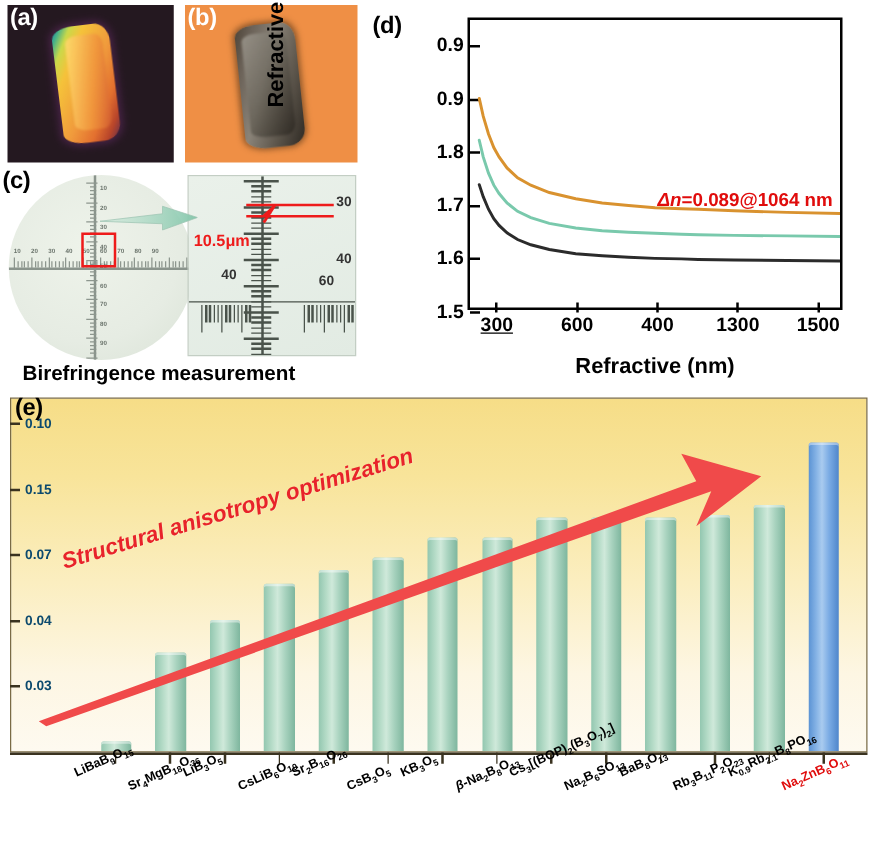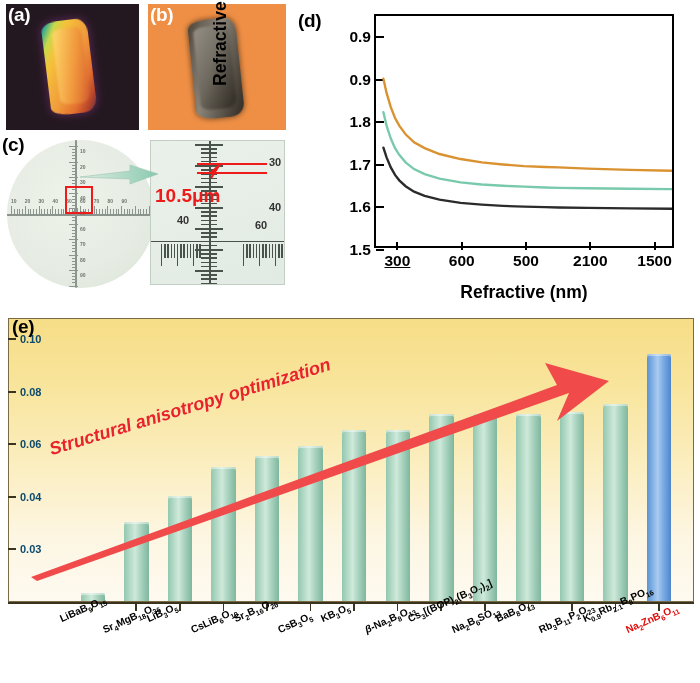--- a/index.html
+++ b/index.html
@@ -113,21 +113,21 @@
   }
   #zoom-panel .zt { position: absolute; background: #4a534b; }
   .znum { position: absolute; font-size: 11px; font-weight: bold; color: #333; }
   .redline {
     position: absolute; height: 2.2px; background: #ee1b1b; z-index: 8;
   }
   #arrow-red {
     position: absolute; left: 54px; top: 21px; width: 18px; height: 20px; z-index: 9;
   }
   #meas-label {
-    position: absolute; left: 4px; top: 44px; font-size: 19px; font-weight: bold;
+    position: absolute; left: 4px; top: 44px; font-size: 13px; font-weight: bold;
     color: #ee1b1b; z-index: 9; white-space: nowrap; text-align: center;
   }
   #green-arrow { position: absolute; left: 80px; top: 28px; width: 78px; height: 26px; z-index: 7; }
   #c-caption {
     position: absolute; left: 18px; top: 156px;
     font-size: 16.5px; font-weight: bold; color: #000;
   }
 
   
   #panel-d { left: 294px; top: 2px; width: 406px; height: 310px; }
@@ -449,20 +449,21 @@
       <path d="M15,1 L7,17 L10,10 L3,12 Z" fill="#ee1b1b"></path>
       <line x1="6" y1="16" x2="15" y2="2" stroke="#ee1b1b" stroke-width="2.2"></line>
     </svg>
     <div id="meas-label">10.5μm</div>
     <div class="znum" style="left:118px; top:15px;">30</div>
     <div class="znum" style="left:118px; top:60px;">40</div>
     <div class="znum" style="left:26px; top:73px;">40</div>
     <div class="znum" style="left:104px; top:78px;">60</div>
   </div>
 
+  <div id="c-caption">Birefringence measurement</div>
 </div>
 
 <div class="fig" id="panel-d">
   <div class="plabel" style="left:4px; top:8px;">(d)</div>
 
   <div id="d-ylabel">Refractive Index</div>
 
   <div id="d-plot">
     <div id="d-yticks">
         <div class="dytick" style="top: 234px;">1.5</div>
@@ -476,32 +477,33 @@
         <div class="dytick" style="top: 63.8182px;">0.9</div>
         <div class="dytickmark" style="top: 62.8182px; left: 0px; width: 8px;"></div>
         <div class="dytick" style="top: 21.2727px;">0.9</div>
         <div class="dytickmark" style="top: 20.2727px; left: 0px; width: 8px;"></div>
       </div>
     <div id="d-xticks">
         <div class="dxtick" style="left: 21.4286px; text-decoration: underline;">300</div>
         <div class="dxtickmark" style="left: 20.4286px; top: 226px; height: 8px;"></div>
         <div class="dxtick" style="left: 85.7143px;">600</div>
         <div class="dxtickmark" style="left: 84.7143px; top: 226px; height: 8px;"></div>
-        <div class="dxtick" style="left: 150px;">500</div>
+        <div class="dxtick" style="left: 150px;">400</div>
         <div class="dxtickmark" style="left: 149px; top: 226px; height: 8px;"></div>
-        <div class="dxtick" style="left: 214.286px;">2100</div>
+        <div class="dxtick" style="left: 214.286px;">1300</div>
         <div class="dxtickmark" style="left: 213.286px; top: 226px; height: 8px;"></div>
         <div class="dxtick" style="left: 278.571px;">1500</div>
         <div class="dxtickmark" style="left: 277.571px; top: 226px; height: 8px;"></div>
       </div>
     <svg id="d-curves" viewBox="0 0 300 234" preserveAspectRatio="none" style="position:absolute; left:0; top:0; width:100%; height:100%;">
         <path d="M7.50,134.02 L10.71,143.80 L15.00,154.01 L19.29,161.67 L23.57,167.20 L30.00,173.16 L38.57,178.69 L49.29,182.95 L64.29,186.77 L85.71,190.18 L107.14,191.88 L128.57,193.16 L150.00,194.01 L171.43,194.43 L185.14,194.86 L214.29,195.28 L257.14,195.71 L300.00,196.13 " fill="none" stroke="#2b2b2b" stroke-width="2.4" stroke-linecap="round"></path>
         <path d="M7.50,97.85 L10.71,111.47 L15.00,124.66 L19.29,134.44 L23.57,141.25 L30.00,148.91 L38.57,155.72 L49.29,160.82 L64.29,165.50 L85.71,169.33 L107.14,171.46 L128.57,172.73 L150.00,173.59 L171.43,174.44 L185.14,174.86 L214.29,175.29 L257.14,175.71 L300.00,176.14 " fill="none" stroke="#79c9ac" stroke-width="2.4" stroke-linecap="round"></path>
         <path d="M7.50,63.82 L10.71,78.28 L15.00,92.75 L19.29,103.81 L23.57,111.47 L30.00,120.40 L38.57,128.49 L49.29,134.44 L64.29,140.40 L85.71,145.51 L107.14,148.91 L128.57,151.04 L150.00,152.74 L171.43,153.59 L185.14,154.01 L214.29,155.29 L257.14,156.57 L300.00,157.42 " fill="none" stroke="#d9922f" stroke-width="2.4" stroke-linecap="round"></path>
       </svg>
+    <div id="d-annot" style="color: rgb(224, 12, 12);"><i>Δn</i>=0.089@1064 nm</div>
   </div>
 
   <div id="d-xlabel">Refractive (nm)</div>
 </div>
 
 <div class="fig" id="panel-e">
   <div class="plabel" style="left:8px; top:2px; z-index:50;">(e)</div>
 
   <div id="e-bg">
     <div id="bars-area">
@@ -525,23 +527,23 @@
     </svg>
     <div id="struct-text" style="color: rgb(232, 35, 42);">Structural anisotropy optimization</div>
   </div>
 
   <div id="e-yticks">
       <div class="ytickmark-e" style="left: 4px; top: 235.407px;"></div>
       <div class="ytick-e" style="left: 16px; top: 235.407px;">0.03</div>
       <div class="ytickmark-e" style="left: 4px; top: 182.815px;"></div>
       <div class="ytick-e" style="left: 16px; top: 182.815px;">0.04</div>
       <div class="ytickmark-e" style="left: 4px; top: 130.222px;"></div>
-      <div class="ytick-e" style="left: 16px; top: 130.222px;">0.06</div>
+      <div class="ytick-e" style="left: 16px; top: 130.222px;">0.07</div>
       <div class="ytickmark-e" style="left: 4px; top: 77.6296px;"></div>
-      <div class="ytick-e" style="left: 16px; top: 77.6296px;">0.08</div>
+      <div class="ytick-e" style="left: 16px; top: 77.6296px;">0.15</div>
       <div class="ytickmark-e" style="left: 4px; top: 25.037px;"></div>
       <div class="ytick-e" style="left: 16px; top: 25.037px;">0.10</div>
     </div>
   <div id="e-axis"></div>
   <div id="e-xticks">
       <div class="xtickmark-e" style="left: 87.7857px;"></div>
       <div class="xtickmark-e" style="left: 131.357px;"></div>
       <div class="xtickmark-e" style="left: 174.929px;"></div>
       <div class="xtickmark-e" style="left: 218.5px;"></div>
       <div class="xtickmark-e" style="left: 262.071px;"></div>

